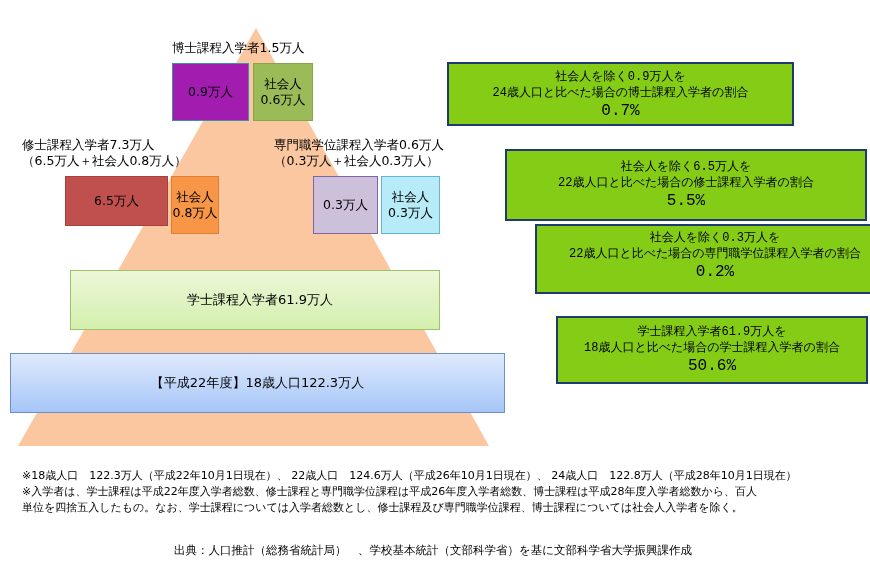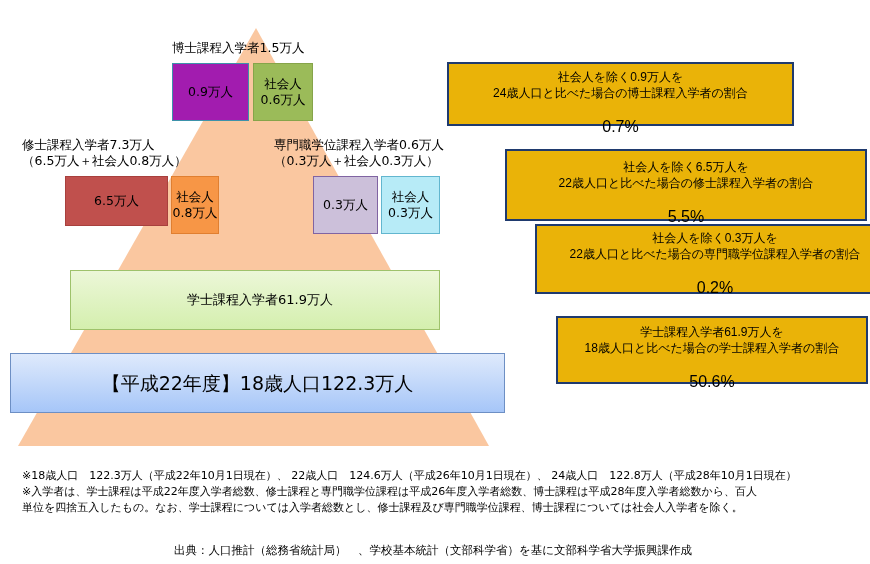--- a/index.html
+++ b/index.html
@@ -9,25 +9,25 @@
   .label { position:absolute; font-size:12.5px; line-height:16px; white-space:nowrap; }
   .blk { position:absolute; display:flex; flex-direction:column; align-items:center; justify-content:center;
          text-align:center; font-size:12.5px; line-height:16px; box-sizing:border-box; }
   .phd-main { background:#a21caf; border:1px solid #3d92aa; }
   .phd-soc  { background:#9bbb59; border:1px solid #86a44a; }
   .ms-main  { background:#c0504d; border:1px solid #a8403d; }
   .ms-soc   { background:#f79646; border:1px solid #e07f30; }
   .pro-main { background:#ccc0da; border:1px solid #8064a2; }
   .pro-soc  { background:#b7ebf7; border:1px solid #62b6cf; }
   .ba { background:linear-gradient(#ecf7d8,#d4efae); border:1px solid #9ec26b; font-size:13px;padding-left:10px; }
-  .pop { background:linear-gradient(#dfeafc,#a6c6f8); border:1px solid #6d8fc4; font-size:19px; }
-  .ratio { position:absolute; border:2px solid #1f3a6e; background:#eab308; box-sizing:border-box;
-           text-align:center; font-family:Liberation Sans, sans-serif; }
+  .pop { background:linear-gradient(#dfeafc,#a6c6f8); border:1px solid #6d8fc4; font-size:13px; }
+  .ratio { position:absolute; border:2px solid #1f3a6e; background:#84cc16; box-sizing:border-box;
+           text-align:center; font-family:Liberation Mono, monospace; }
   .ratio .l1, .ratio .l2 { font-size:12px; line-height:16px; }
-  .ratio .pct { font-size:16px; line-height:20px;margin-top:16px; }
+  .ratio .pct { font-size:16px; line-height:20px; }
   .notes { position:absolute; left:22px; top:468px; font-size:11px; line-height:16px; white-space:nowrap; }
   .source { position:absolute; left:174px; top:542px; font-size:11.5px; line-height:16px; white-space:nowrap; }
 </style>
 </head>
 <body>
 
 <svg class="pyr" width="870" height="564">
   <polygon points="256,28 18,446 489,446" fill="#fac7a0"></polygon>
 </svg>
 

